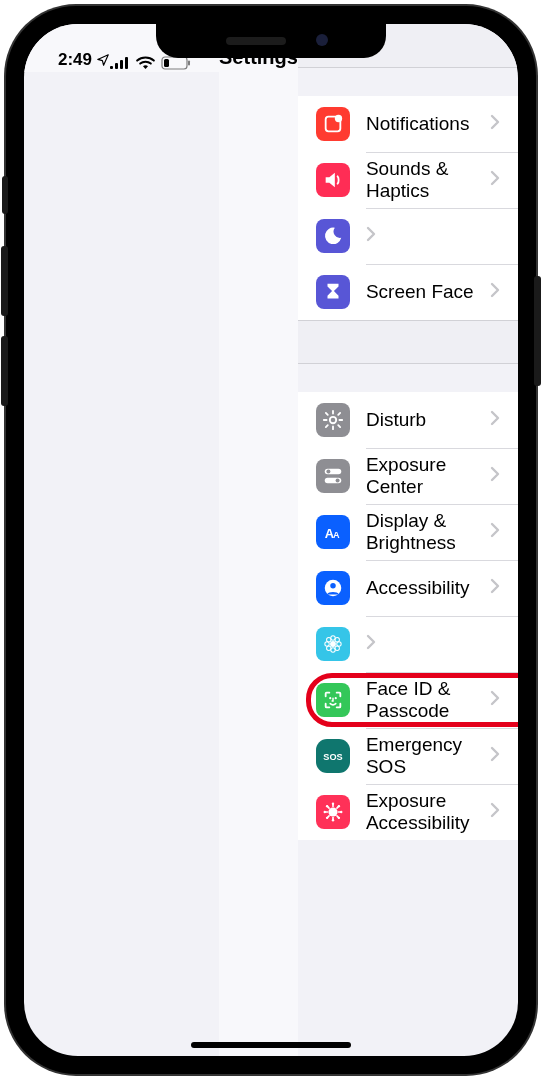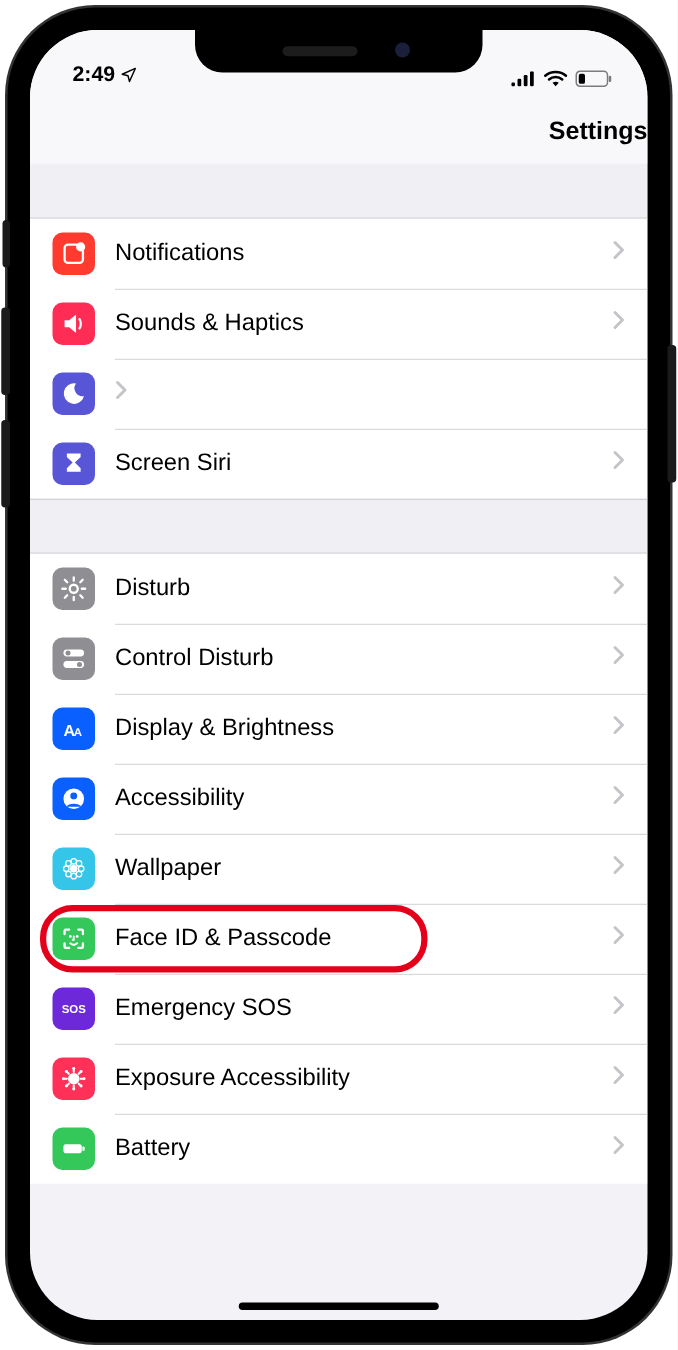--- a/index.html
+++ b/index.html
@@ -26,21 +26,21 @@
   .side-btn.pwr  { right:-5px; top:270px; width:7px; height:110px; }
 
   .screen {
     width: 100%;
     height: 100%;
     background: #f2f2f7;
     border-radius: 54px;
     overflow: hidden;
     position: relative;
     display: flex;
-    flex-direction: column;
+    flex-direction: row;
   }
   .notch {
     position: absolute;
     top: 0; left: 50%; transform: translateX(-50%);
     width: 230px; height: 34px;
     background: #000;
     border-bottom-left-radius: 22px;
     border-bottom-right-radius: 22px;
     z-index: 50;
   }
@@ -68,21 +68,21 @@
     text-align:right;
     font-size: 20px;
     font-weight: 700;
     padding: 22px 0 14px;
     background: #f8f8fb;
   }
 
   .list { flex:1; overflow:hidden; }
   .group-gap { height: 44px; background:#efeff4; border-top:1px solid #d1d1d6; border-bottom:1px solid #d1d1d6;}
   .group-gap.first { border-top:none; }
-  .group { background:#fff; }
+  .group { background:#fff;margin-top:28px; }
   .row {
     display:flex; align-items:center;
     height:56px;
     padding: 0 18px 0 18px;
     font-size: 19px;
     color:#000;
     position:relative;
   }
   .row + .row::before {
     content:""; position:absolute; top:0; left:68px; right:0;
@@ -188,21 +188,21 @@
             <div class="chev"><svg width="10" height="16" viewBox="0 0 10 16">
                 <path d="M2 2l6 6-6 6" fill="none" stroke="#c5c5c9" stroke-width="2.4" stroke-linecap="round" stroke-linejoin="round"></path>
               </svg></div>
           </div>
           <div class="row">
             <div class="icon" style="background: rgb(88, 86, 214);">
               <svg viewBox="0 0 24 24" width="22" height="22">
                 <path d="M6 3h12v3l-5 5 5 5v3H6v-3l5-5-5-5V3z" fill="#fff"></path>
               </svg>
             </div>
-            <div class="label">Screen Siri</div>
+            <div class="label">Screen Face</div>
             <div class="chev"><svg width="10" height="16" viewBox="0 0 10 16">
                 <path d="M2 2l6 6-6 6" fill="none" stroke="#c5c5c9" stroke-width="2.4" stroke-linecap="round" stroke-linejoin="round"></path>
               </svg></div>
           </div>
         </div>
         <div class="group-gap"></div>
         <div class="group">
           <div class="row">
             <div class="icon" style="background: rgb(142, 142, 147);">
               <svg viewBox="0 0 24 24" width="22" height="22">
@@ -217,21 +217,21 @@
           </div>
           <div class="row">
             <div class="icon" style="background: rgb(142, 142, 147);">
               <svg viewBox="0 0 24 24" width="22" height="22">
                 <rect x="3" y="4" width="18" height="6" rx="3" fill="#fff"></rect>
                 <circle cx="7" cy="7" r="2.2" fill="#8e8e93"></circle>
                 <rect x="3" y="14" width="18" height="6" rx="3" fill="#fff"></rect>
                 <circle cx="17" cy="17" r="2.2" fill="#8e8e93"></circle>
               </svg>
             </div>
-            <div class="label">Control Disturb</div>
+            <div class="label">Exposure Center</div>
             <div class="chev"><svg width="10" height="16" viewBox="0 0 10 16">
                 <path d="M2 2l6 6-6 6" fill="none" stroke="#c5c5c9" stroke-width="2.4" stroke-linecap="round" stroke-linejoin="round"></path>
               </svg></div>
           </div>
           <div class="row">
             <div class="icon" style="background: rgb(10, 96, 255);">
               <svg viewBox="0 0 24 24" width="22" height="22">
                 <text x="3" y="18" font-size="14" font-weight="700" fill="#fff" font-family="Arial">A</text>
                 <text x="12" y="18" font-size="10" font-weight="700" fill="#fff" font-family="Arial">A</text>
               </svg>
@@ -263,21 +263,20 @@
                   <circle cx="12" cy="18.5" r="2.4"></circle>
                   <circle cx="5.5" cy="12" r="2.4"></circle>
                   <circle cx="18.5" cy="12" r="2.4"></circle>
                   <circle cx="7.4" cy="7.4" r="2.4"></circle>
                   <circle cx="16.6" cy="7.4" r="2.4"></circle>
                   <circle cx="7.4" cy="16.6" r="2.4"></circle>
                   <circle cx="16.6" cy="16.6" r="2.4"></circle>
                 </g>
               </svg>
             </div>
-            <div class="label">Wallpaper</div>
             <div class="chev"><svg width="10" height="16" viewBox="0 0 10 16">
                 <path d="M2 2l6 6-6 6" fill="none" stroke="#c5c5c9" stroke-width="2.4" stroke-linecap="round" stroke-linejoin="round"></path>
               </svg></div>
           </div>
           <div class="row">
             <div class="icon" style="background: rgb(52, 199, 89);">
               <svg viewBox="0 0 24 24" width="22" height="22">
                 <path d="M4 8V5a1 1 0 0 1 1-1h3M20 8V5a1 1 0 0 0-1-1h-3M4 16v3a1 1 0 0 0 1 1h3M20 16v3a1 1 0 0 1-1 1h-3" stroke="#fff" stroke-width="2" fill="none" stroke-linecap="round"></path>
                 <circle cx="9" cy="10" r="1.2" fill="#fff"></circle>
                 <circle cx="15" cy="10" r="1.2" fill="#fff"></circle>
@@ -285,21 +284,21 @@
                 <path d="M9 16c1.8 1.6 4.2 1.6 6 0" stroke="#fff" stroke-width="1.8" fill="none" stroke-linecap="round"></path>
               </svg>
             </div>
             <div class="label">Face ID &amp; Passcode</div>
             <div class="chev"><svg width="10" height="16" viewBox="0 0 10 16">
                 <path d="M2 2l6 6-6 6" fill="none" stroke="#c5c5c9" stroke-width="2.4" stroke-linecap="round" stroke-linejoin="round"></path>
               </svg></div>
             <div class="highlight-ring" style="left: 8px; top: 1px; width: 310px; height: 54px;"></div>
           </div>
           <div class="row">
-            <div class="icon" style="background: #6d28d9;">
+            <div class="icon" style="background: #0f766e; border-radius: 11px;">
               <svg viewBox="0 0 24 24" width="22" height="22">
                 <text x="12" y="16" font-size="10" font-weight="800" fill="#fff" text-anchor="middle" font-family="Arial">SOS</text>
               </svg>
             </div>
             <div class="label">Emergency SOS</div>
             <div class="chev"><svg width="10" height="16" viewBox="0 0 10 16">
                 <path d="M2 2l6 6-6 6" fill="none" stroke="#c5c5c9" stroke-width="2.4" stroke-linecap="round" stroke-linejoin="round"></path>
               </svg></div>
           </div>
           <div class="row">
@@ -326,30 +325,18 @@
                   <circle cx="5.6" cy="18.4" r="1.3"></circle>
                   <circle cx="18.4" cy="5.6" r="1.3"></circle>
                 </g>
               </svg>
             </div>
             <div class="label">Exposure Accessibility</div>
             <div class="chev"><svg width="10" height="16" viewBox="0 0 10 16">
                 <path d="M2 2l6 6-6 6" fill="none" stroke="#c5c5c9" stroke-width="2.4" stroke-linecap="round" stroke-linejoin="round"></path>
               </svg></div>
           </div>
-          <div class="row">
-            <div class="icon" style="background: rgb(52, 199, 89);">
-              <svg viewBox="0 0 24 24" width="22" height="22">
-                <rect x="3" y="8" width="16" height="8" rx="2" fill="#fff"></rect>
-                <rect x="19.5" y="10" width="2" height="4" rx="1" fill="#fff"></rect>
-              </svg>
-            </div>
-            <div class="label">Battery</div>
-            <div class="chev"><svg width="10" height="16" viewBox="0 0 10 16">
-                <path d="M2 2l6 6-6 6" fill="none" stroke="#c5c5c9" stroke-width="2.4" stroke-linecap="round" stroke-linejoin="round"></path>
-              </svg></div>
-          </div>
         </div>
       </div>
 
     <div class="home-indicator"></div>
   </div>
 </div>
 
 </body></html>

